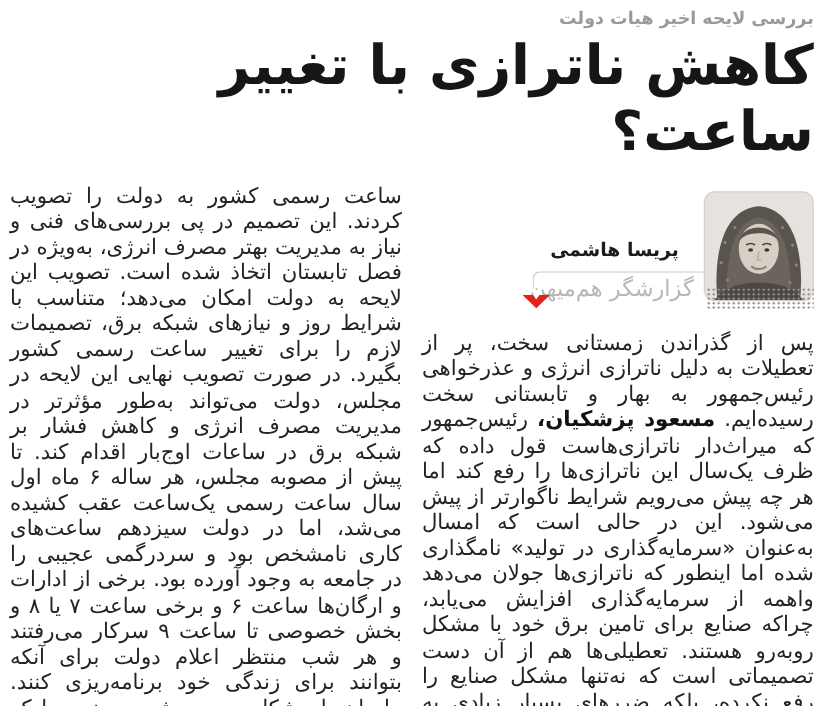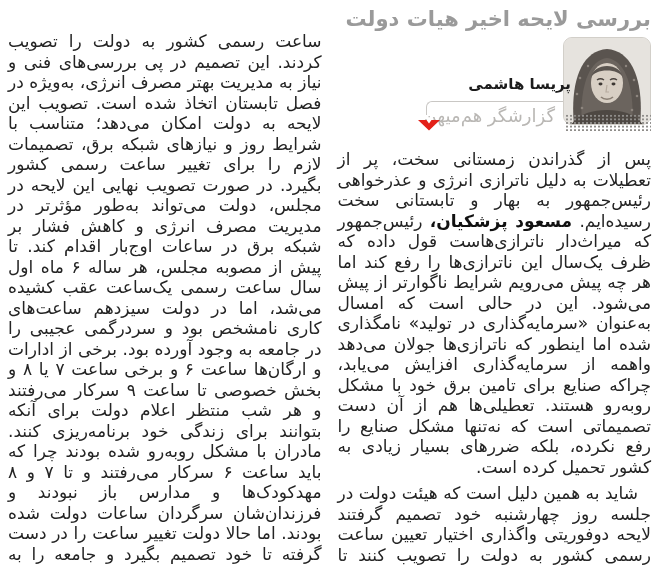--- a/index.html
+++ b/index.html
@@ -1,54 +1,55 @@
 <!DOCTYPE html>
 <html dir="rtl" lang="fa"><head>
 <meta charset="utf-8">
 <style>
   html,body{margin:0;padding:0;background:#ffffff;}
   body{width:659px;height:565px;overflow:hidden;font-family:"DejaVu Sans",sans-serif;}
   .page{width:659px;height:565px;box-sizing:border-box;padding:0 8px;direction:rtl;position:relative;background:#fff;}
 
   
-  .kicker{padding-top:7px;text-align:right;font-size:21px;font-weight:bold;color:#9a9a9a;letter-spacing:-.5px;}
+  .kicker{padding-top:7px;text-align:right;font-size:14px;font-weight:bold;color:#9a9a9a;letter-spacing:-.5px;}
   .headline{margin:4px 0 14px 0;text-align:right;font-size:44px;line-height:1.2;font-weight:900;color:#161616;letter-spacing:-1px;}
 
   
   .columns{display:flex;gap:16px;align-items:flex-start;}
   .col{flex:1 1 0;min-width:0;}
 
   p.body{margin:0 0 6px 0;font-size:17px;line-height:20.5px;text-align:justify;color:#242424;}
   p.body.indent{text-indent:13px;}
   .bold{font-weight:bold;color:#111;}
 
   
   .red-heading{margin:12px 0 6px 0;padding-left:4px;text-align:right;padding-right:8px;
                font-size:14.5px;font-weight:bold;color:#e32119;white-space:nowrap;}
   .red-heading .rh-marker{display:inline-block;margin-right:6px;vertical-align:middle;}
 
   
   .byline-block{position:relative;height:116px;margin-bottom:2px;}
   .photo{position:absolute;top:6px;left:auto;right:0;width:86px;height:86px;border-radius:9px;
          overflow:hidden;border:1px solid #d2cfc9;box-shadow:0 0 0 2px #f2f0ec inset;background:#e3e0db;}
-  .author-name{position:absolute;top:44px;right:80px;font-size:15px;font-weight:bold;color:#1c1c1c;white-space:nowrap;}
+  .author-name{position:absolute;top:44px;right:108px;font-size:15px;font-weight:bold;color:#1c1c1c;white-space:nowrap;}
   .author-role{position:absolute;top:74px;right:96px;font-size:18px;color:#b9b7b4;white-space:nowrap;}
   .connector{position:absolute;top:70px;right:88px;left:88px;height:13px;
              border-top:1px solid #c9c7c4;border-left:1px solid #c9c7c4;border-top-left-radius:6px;}
   .red-arrow{position:absolute;top:85px;left:80px;}
   .dots{position:absolute;top:83px;right:0;width:86px;height:17px;
         background-image:radial-gradient(circle,#8f8d8a 0.8px,transparent 1px);
         background-size:4px 3.6px;}
 </style>
 </head>
 <body>
 
 <div class="page">
 
   <div class="kicker">بررسی لایحه اخیر هیات دولت</div>
+  <h1 class="headline">کاهش ناترازی با تغییر ساعت؟</h1>
 
   <div class="columns">
 
     <section class="col">
 
       <div class="byline-block">
         <div class="photo">
           <svg width="86" height="86" viewBox="0 0 86 86">
             <rect x="0" y="0" width="86" height="86" fill="#e6e3de"></rect>
 

